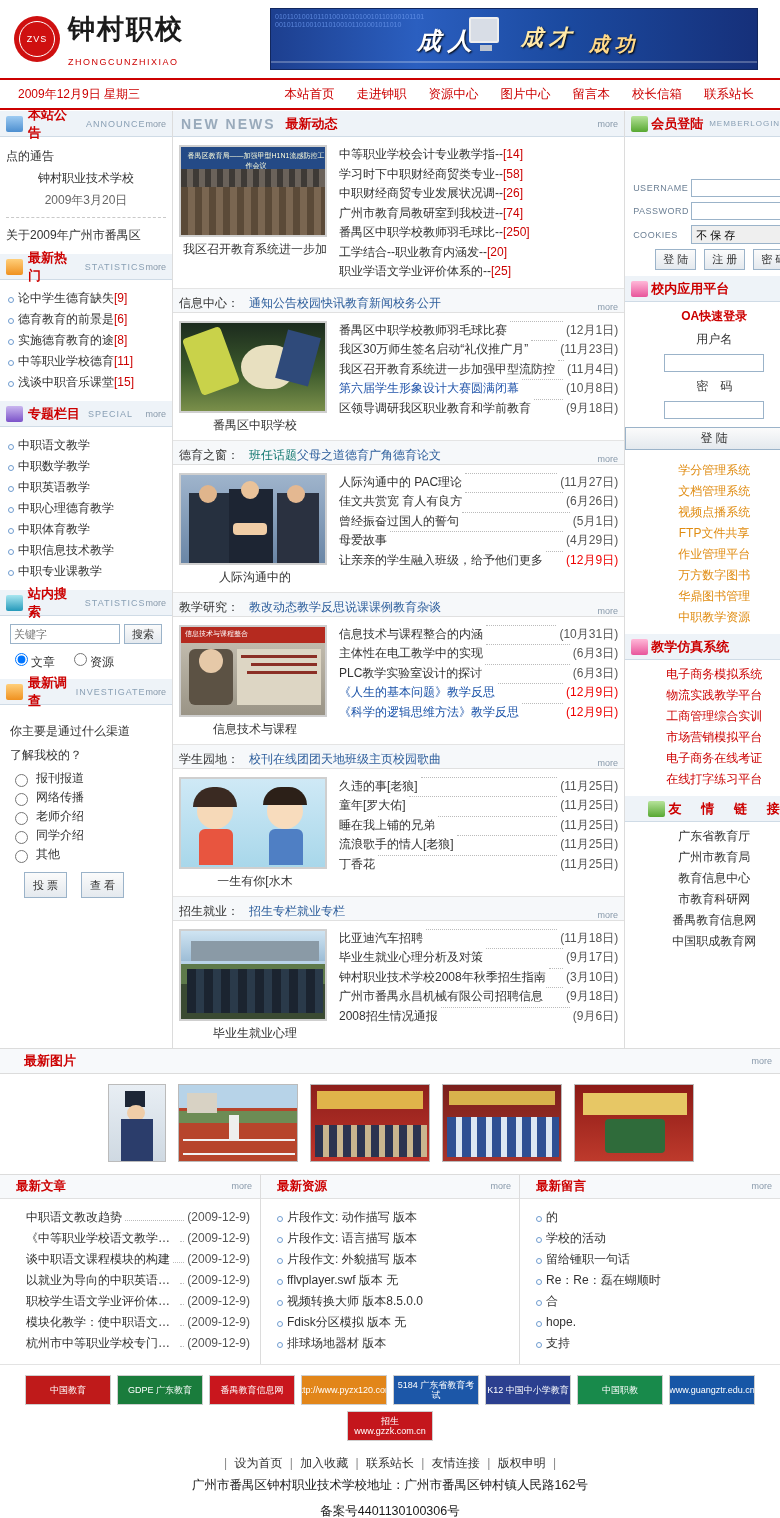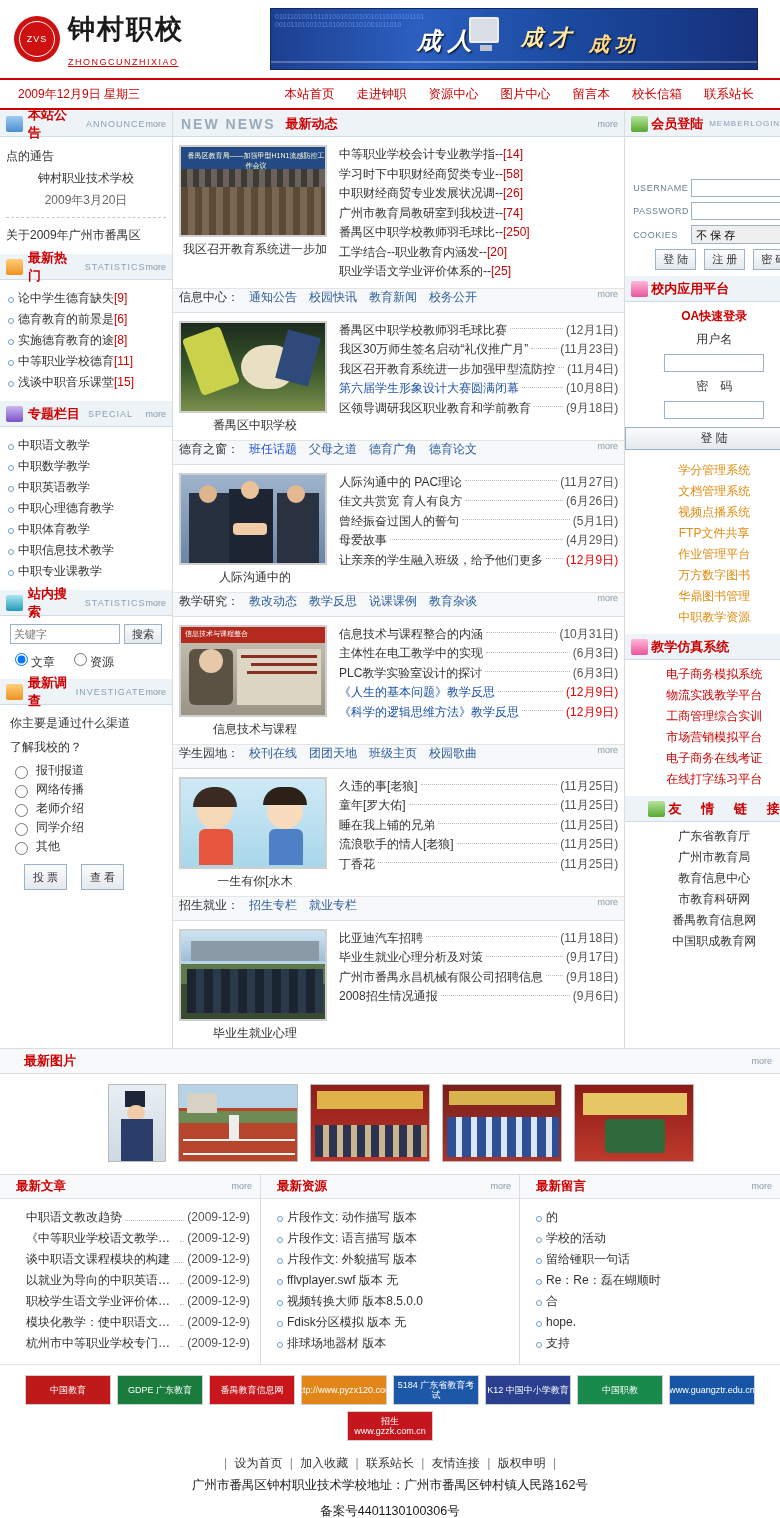--- a/index.html
+++ b/index.html
@@ -20,21 +20,21 @@
   .logo-mark:after {
     content:"ZVS"; position:absolute; left:0; right:0; top:50%; transform:translateY(-50%);
     text-align:center; color:#fff; font-size:9px; letter-spacing:1px;
   }
   .logo-mark:before {
     content:""; position:absolute; left:5px; top:5px; right:5px; bottom:5px;
     border:1px solid #fff; border-radius:50%;
   }
   .logo-text { margin-left:8px; }
   .logo-cn { font-size:27px; font-weight:bold; color:#1a1a1a; letter-spacing:2px; }
-  .logo-en { font-size:9px; color:#c00; letter-spacing:1.5px; margin-top:10px;text-decoration:underline; }
+  .logo-en { font-size:9px; color:#c00; letter-spacing:1.5px; margin-top:10px; }
   .banner {
     flex:1; height:62px; margin-right:22px;
     background:linear-gradient(90deg,#1d3f8f 0%, #2b5fc0 30%, #1b4aa0 60%, #16307a 100%);
     position:relative; overflow:hidden; border:1px solid #12275e;
   }
   .banner .bits {
     position:absolute; left:4px; top:4px; bottom:4px; width:150px;
     font-size:7px; color:#6d9af0; line-height:8px; overflow:hidden; word-break:break-all; opacity:.75;
   }
   .banner .bt {
@@ -106,21 +106,21 @@
   .searchrow { display:flex; gap:4px; }
   .searchrow input[type=text] {
     width:110px; height:20px; border:1px solid #9bb3c9; font-size:11px; padding:1px 3px; color:#666;
   }
   .searchrow .btn {
     height:20px; min-width:38px; border:1px solid #9bb3c9; background:linear-gradient(#fbfbfb,#e4e9ee);
     font-size:11px; line-height:18px; text-align:center; cursor:pointer;
   }
   .radios { margin-top:6px; font-size:12px; display:flex; gap:14px; align-items:center; }
 
-  .poll { padding:8px 10px; font-size:12px; line-height:20px; }
+  .poll { padding:16px 10px; font-size:12px; line-height:20px; }
   .poll .q { margin-bottom:4px; }
   .poll .opt { display:flex; align-items:center; gap:5px; line-height:19px; }
   .poll .btns { display:flex; gap:14px; margin-top:8px; padding-left:14px; }
   .poll .pbtn {
     border:1px solid #9bb3c9; background:linear-gradient(#fbfbfb,#e4e9ee);
     font-size:11px; padding:2px 8px; cursor:pointer;
   }
 
   
   .newshead { height:26px; display:flex; align-items:center; background:#eef3f8; border-bottom:1px solid #cfdbe6; }
@@ -130,33 +130,33 @@
 
   .blk { display:flex; padding:8px 6px 6px 6px; border-bottom:1px solid #e4e4e4; }
   .thumbwrap { width:152px; flex:0 0 auto; text-align:center; }
   .thumb {
     width:148px; height:92px; border:2px solid #cfcfcf; overflow:hidden; position:relative; background:#ddd;
   }
   .thumbtitle { font-size:12px; color:#333; margin-top:4px; }
   .blk .lines { flex:1; padding-left:8px; }
   .blk .lines ul { list-style:none; margin:0; padding:0; }
   .blk .lines li {
-    font-size:12px; line-height:19.5px; display:flex; align-items:center; white-space:nowrap;
+    font-size:12px; line-height:19.5px; display:flex; align-items:flex-start; white-space:nowrap;
   }
   .blk .lines li .tx { overflow:hidden; text-overflow:ellipsis; }
   .blk .lines li .dots { flex:1; border-bottom:1px dotted #bbb; margin:0 3px 3px 3px; min-width:6px; }
   .blk .lines li .dt { color:#555; flex:0 0 auto; }
   .blk .lines li .dt.red { color:#e00; }
   .blk .lines li.blue .tx { color:#2255aa; }
   .subbar {
-    height:24px; display:flex; align-items:flex-start; font-size:12px; color:#444;
+    height:24px; display:flex; align-items:flex-end; font-size:12px; color:#444;
     background:#f6f8fa; border-bottom:1px solid #e0e0e0; padding:0 6px;
   }
   .subbar .lb { color:#333; margin-right:10px; }
-  .subbar .items { display:flex; gap:12px; color:#2c5d9b; }
+  .subbar .items { display:flex; color:#2c5d9b; }
   .subbar .more { margin-left:auto; font-size:9px; color:#8899aa; }
 
   
   .loginbox { padding:6px 8px;margin-top:36px; }
   .frow { display:flex; align-items:center; margin-bottom:5px; }
   .frow .lb { width:58px; font-size:9px; color:#6b7f94; letter-spacing:.5px; text-transform:uppercase; }
   .frow input[type=text], .frow input[type=password] {
     width:104px; height:18px; border:1px solid #9bb3c9; font-size:11px; padding:1px 3px;
   }
   .frow select { width:104px; height:19px; font-size:11px; border:1px solid #9bb3c9; }
@@ -485,21 +485,21 @@
                 <span class="dots"></span>
                 <span class="dt">(9月18日)</span>
               </li>
           </ul>
         </div>
       </div>
 
       <div class="subbar">
         <span class="lb">德育之窗：</span>
         <span class="items">
-          <a href="#" style="color:#1d4ed8;text-decoration:none">班任话题</a>
+          <a href="#" style="color:#0f766e;text-decoration:none">班任话题</a>
           <a href="#" style="color:#2c5d9b;text-decoration:none">父母之道</a>
           <a href="#" style="color:#2c5d9b;text-decoration:none">德育广角</a>
           <a href="#" style="color:#2c5d9b;text-decoration:none">德育论文</a>
         </span>
         <span class="more">more</span>
       </div>
 
       <div class="blk">
         <div class="thumbwrap">
           <div class="thumb" style="background:linear-gradient(#9fb4cc,#6a86a6);">
@@ -676,20 +676,25 @@
           <ul>
             <li>
                 <span class="tx">比亚迪汽车招聘</span>
                 <span class="dots"></span>
                 <span class="dt">(11月18日)</span>
               </li>
             <li>
                 <span class="tx">毕业生就业心理分析及对策</span>
                 <span class="dots"></span>
                 <span class="dt">(9月17日)</span>
+              </li>
+            <li>
+                <span class="tx">钟村职业技术学校2008年秋季招生指南</span>
+                <span class="dots"></span>
+                <span class="dt">(3月10日)</span>
               </li>
             <li>
                 <span class="tx">广州市番禺永昌机械有限公司招聘信息</span>
                 <span class="dots"></span>
                 <span class="dt">(9月18日)</span>
               </li>
             <li>
                 <span class="tx">2008招生情况通报</span>
                 <span class="dots"></span>
                 <span class="dt">(9月6日)</span>

